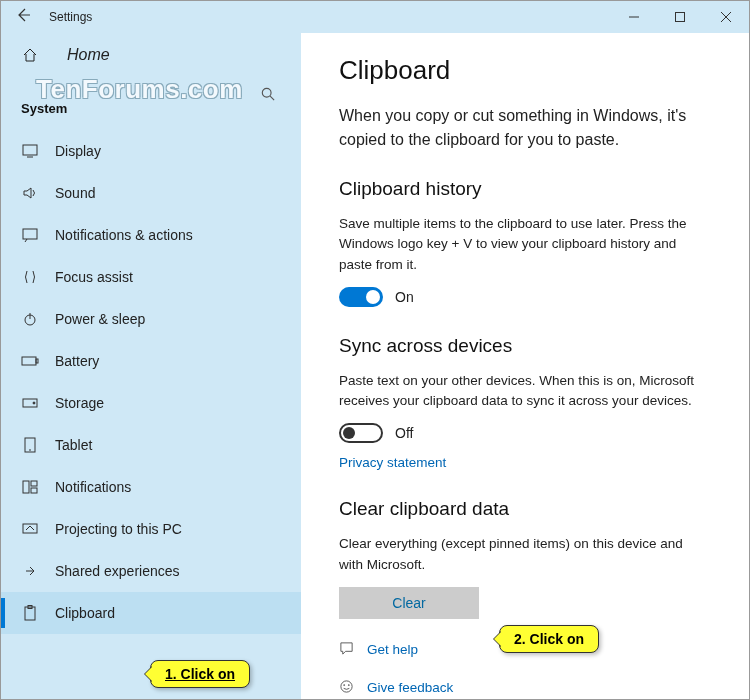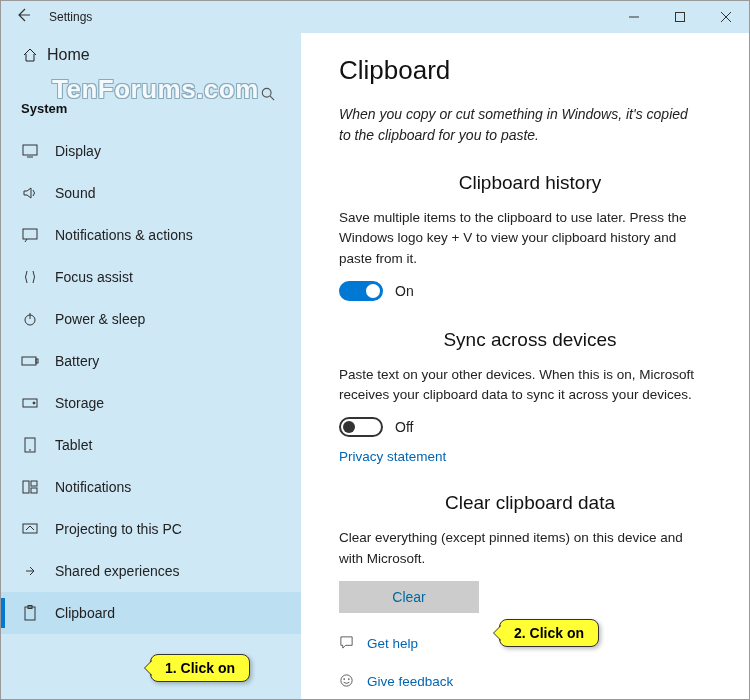--- a/index.html
+++ b/index.html
@@ -6,52 +6,52 @@
 html, body { width: 750px; height: 700px; overflow: hidden; background: #fff; }
 .window { width: 750px; height: 700px; display: flex; flex-direction: column; border: 1px solid #999; }
 .titlebar { height: 32px; display: flex; align-items: center; background: #cfe8f6; }
 .titlebar .back { width: 44px; text-align: center; font-size: 16px; color: #333; cursor: pointer; }
 .titlebar .title { font-size: 12px; color: #222; padding-left: 4px; }
 .titlebar .spacer { flex: 1; }
 .titlebar .winctl { width: 46px; height: 32px; display: flex; align-items: center; justify-content: center; color: #333; cursor: pointer; }
 .titlebar .winctl svg { width: 10px; height: 10px; }
 .body { flex: 1; display: flex; min-height: 0; }
 .sidebar { width: 300px; background: #cfe8f6; display: flex; flex-direction: column; padding-top: 2px; position: relative; }
-.home { display: flex; align-items: center; height: 40px; padding-left: 20px; gap: 8px; color: #222; cursor: pointer; }
+.home { display: flex; align-items: center; height: 40px; padding-left: 20px; gap: 28px; color: #222; cursor: pointer; font-style: italic; }
 .home .icon { width: 18px; display: flex; justify-content: center; }
 .search-wrap { padding: 6px 16px 10px 16px; position: relative; }
 .search { width: 100%; height: 32px; border: 1px solid #777; background: #dbeef8; padding: 0 34px 0 10px; font-size: 13px; color: #333; }
 .search::placeholder { color: #555; }
 .search-icon { position: absolute; right: 26px; top: 12px; color: #555; }
 .section-head { font-weight: 600; font-size: 13px; padding: 10px 20px 14px 20px; color: #111; }
 .nav { flex: 1; overflow: hidden; }
 .nav-item { display: flex; align-items: center; height: 42px; padding-left: 20px; gap: 16px; color: #222; cursor: pointer; font-size: 14px; position: relative; }
 .nav-item .icon { width: 18px; display: flex; justify-content: center; color: #333; }
 .nav-item.selected { background: #bcdff2; }
 .nav-item.selected::before { content: ""; position: absolute; left: 0; top: 6px; bottom: 6px; width: 4px; background: #0078d4; }
 .content { flex: 1; background: #fff; padding: 22px 28px 12px 38px; overflow-y: auto; position: relative; }
 .content h1 { font-weight: 400; font-size: 26px; color: #111; margin-bottom: 18px; }
-.content p.desc { font-size: 14px; color: #222; line-height: 1.5; margin-bottom: 26px; max-width: 360px; font-style: italic; }
-.content h2 { font-weight: 400; font-size: 19px; color: #111; margin-bottom: 14px; text-align: center; }
+.content p.desc { font-size: 16px; color: #222; line-height: 1.5; margin-bottom: 26px; max-width: 360px; }
+.content h2 { font-weight: 400; font-size: 19px; color: #111; margin-bottom: 14px; }
 .content p.sub { font-size: 13.5px; color: #222; line-height: 1.5; margin-bottom: 12px; max-width: 360px; }
 .toggle-row { display: flex; align-items: center; gap: 12px; margin-bottom: 28px; }
 .toggle { width: 44px; height: 20px; border-radius: 10px; position: relative; cursor: pointer; }
 .toggle.on { background: #0078d4; }
 .toggle.on .knob { position: absolute; right: 3px; top: 3px; width: 14px; height: 14px; border-radius: 50%; background: #fff; }
 .toggle.off { background: #fff; border: 2px solid #333; width: 44px; height: 20px; }
 .toggle.off .knob { position: absolute; left: 2px; top: 2px; width: 12px; height: 12px; border-radius: 50%; background: #333; }
 .toggle-label { font-size: 14px; color: #222; }
 .link { color: #0066b4; font-size: 13.5px; text-decoration: none; cursor: pointer; display: inline-block; margin-bottom: 28px; }
 .clear-btn { width: 140px; height: 32px; background: #ccc; border: none; font-size: 14px; color: #0369a1; cursor: pointer; margin-bottom: 22px; }
 .footer-links { display: flex; flex-direction: column; gap: 20px; }
 .footer-link { display: flex; align-items: center; gap: 12px; color: #0066b4; font-size: 13.5px; cursor: pointer; }
 .footer-link .icon { width: 16px; color: #555; }
 .callout { position: absolute; background: #ffff33; border: 1px solid #333; border-radius: 8px; padding: 5px 14px; font-size: 14px; font-weight: 600; color: #000; box-shadow: 2px 2px 4px rgba(0,0,0,0.25); white-space: nowrap; margin-top: 38px; }
 .callout::before { content: ""; position: absolute; left: -14px; top: 50%; transform: translateY(-50%); border: 8px solid transparent; border-right-color: #ffff33; filter: drop-shadow(-1px 0 0 #333); }
-.watermark { position: absolute; left: 52px; top: 74px; font-size: 26px; font-weight: 700; color: #f3f9fd; text-shadow: 1px 1px 0 #8ab, -1px -1px 0 #8ab, 1px -1px 0 #8ab, -1px 1px 0 #8ab; pointer-events: none; z-index: 50; letter-spacing: 0.5px; }
+.watermark { position: absolute; left: 36px; top: 74px; font-size: 26px; font-weight: 700; color: #f3f9fd; text-shadow: 1px 1px 0 #8ab, -1px -1px 0 #8ab, 1px -1px 0 #8ab, -1px 1px 0 #8ab; pointer-events: none; z-index: 50; letter-spacing: 0.5px; }
 </style>
 </head>
 <body>
 
 <div class="window">
 
   <div class="titlebar">
     <div class="back">
       <svg viewBox="0 0 16 16" width="16" height="16" fill="none" stroke="currentColor" stroke-width="1.2">
           <path d="M10 2 L4 8 L10 14 M4 8 H15"></path>
@@ -248,15 +248,15 @@
                 <circle cx="5.5" cy="6.5" r="0.5" fill="currentColor"></circle>
                 <circle cx="10.5" cy="6.5" r="0.5" fill="currentColor"></circle>
                 <path d="M5 10 Q8 12 11 10"></path>
               </svg></span>
           <span>Give feedback</span>
         </div>
       </div>
     </div>
   </div>
 
-  <div class="callout" style="left:150px; bottom:18px;">1. Click on</div>
+  <div class="callout" style="left:150px; bottom:12px;text-decoration:underline;">1. Click on</div>
   <div class="watermark">TenForums.com</div>
 </div>
 
 </body></html>

